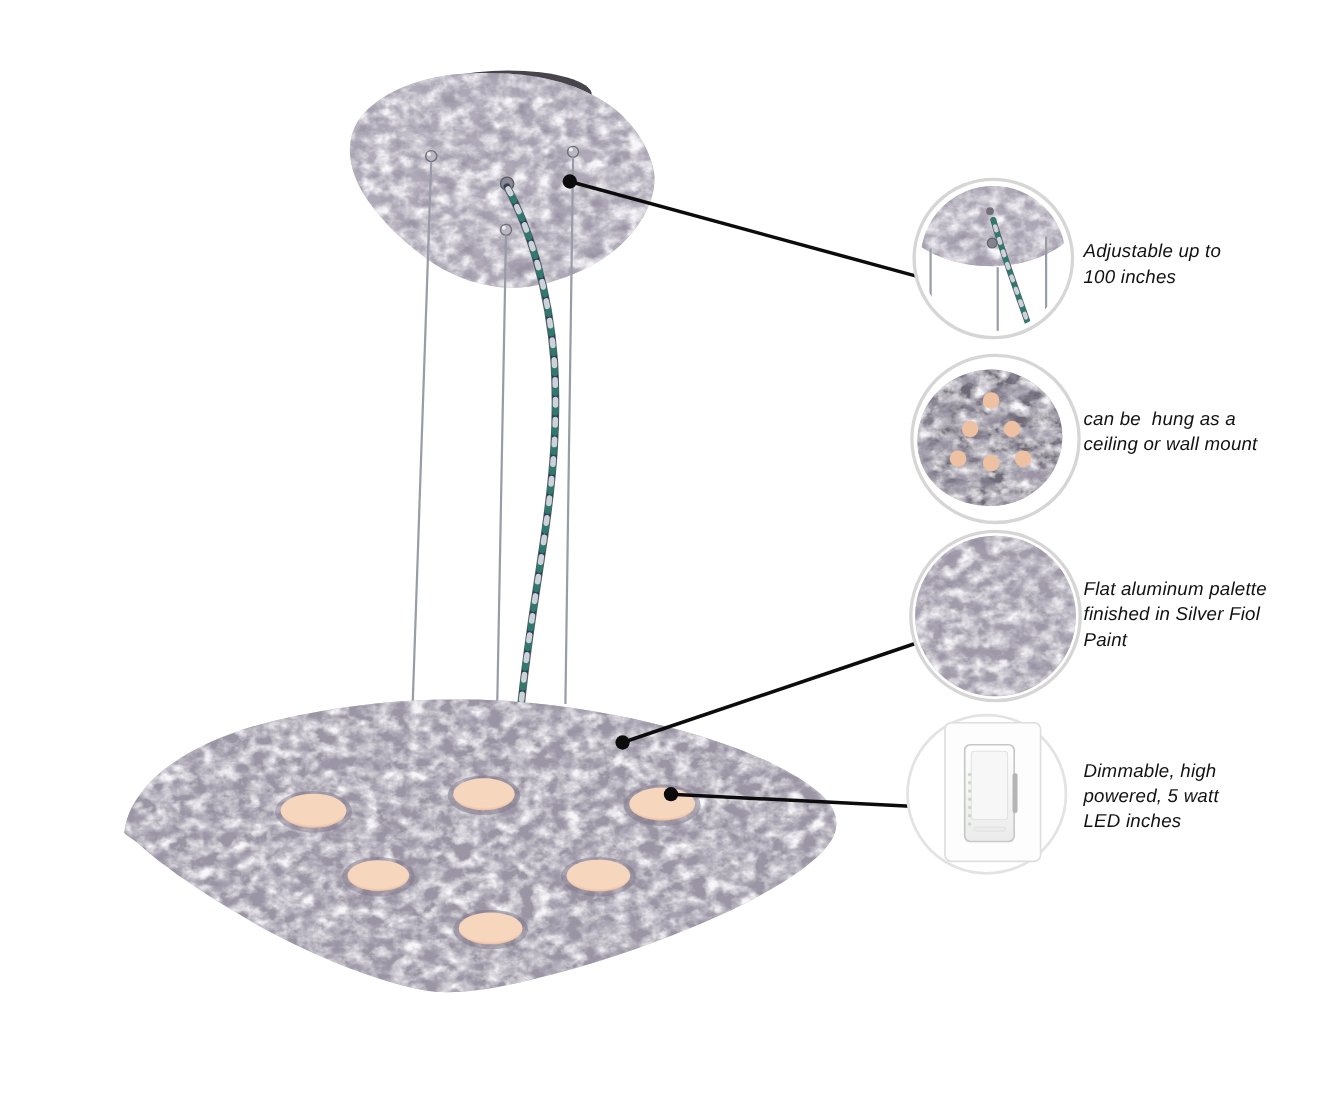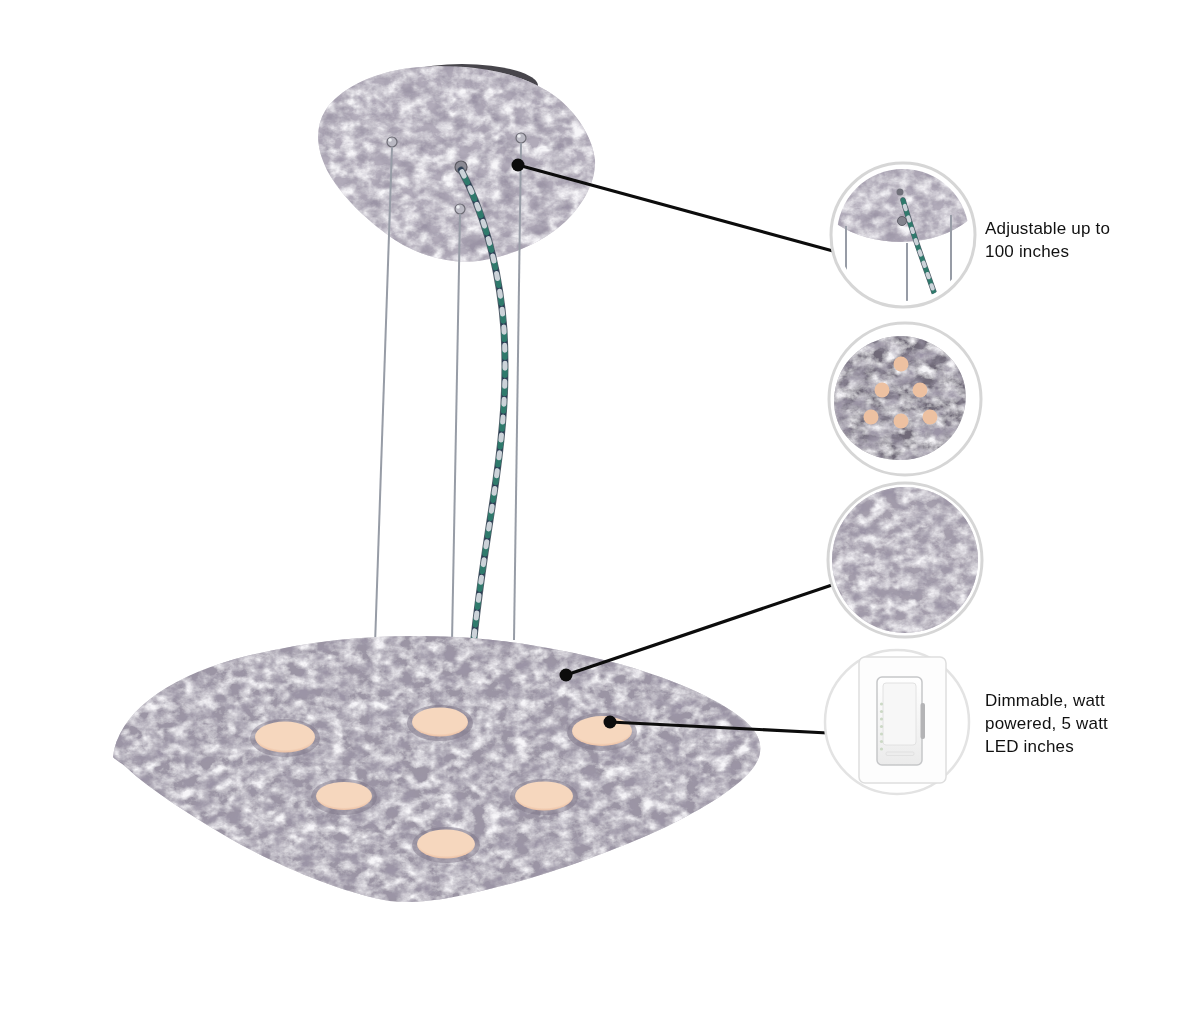--- a/index.html
+++ b/index.html
@@ -5,21 +5,21 @@
   html,body{margin:0;padding:0;background:#fff;}
   .stage{
     position:relative;width:1200px;height:1014px;background:#ffffff;
     font-family:"Liberation Sans", sans-serif;overflow:hidden;
   }
   .art{position:absolute;left:0;top:0;width:1200px;height:1014px;}
   .callout-text{
     position:absolute;left:985px;color:#111;font-size:17px;line-height:23px;
     letter-spacing:0.2px;
   }
-  .callout-text .line{white-space:pre;}
+  .callout-text .line{white-space:pre;font-style:italic;}
 </style>
 </head>
 <body>
 
 <div class="stage">
 
   <svg class="art" viewBox="0 0 1200 1014">
     <defs>
       <filter id="foil" x="-10%" y="-10%" width="120%" height="120%">
         <feTurbulence type="fractalNoise" baseFrequency="0.07 0.09" numOctaves="4" seed="11" result="n1"></feTurbulence>
@@ -195,21 +195,30 @@
         <rect x="886" y="752" width="28" height="3.5" rx="1.5" fill="#ededed" stroke="#d8d8d8" stroke-width="0.6"></rect>
       </g>
     </g>
   </svg>
 
   <div class="callout-text" style="top:217px">
     <div class="line">Adjustable up to</div>
     <div class="line">100 inches</div>
   </div>
 
-
+  <div class="callout-text" style="top:369px">
+    <div class="line">can be  hung as a</div>
+    <div class="line">ceiling or wall mount</div>
+  </div>
+
+  <div class="callout-text" style="top:524px">
+    <div class="line">Flat aluminum palette</div>
+    <div class="line">finished in Silver Fiol</div>
+    <div class="line">Paint</div>
+  </div>
 
   <div class="callout-text" style="top:689px">
-    <div class="line">Dimmable, watt</div>
+    <div class="line">Dimmable, high</div>
     <div class="line">powered, 5 watt</div>
     <div class="line">LED inches</div>
   </div>
 
 </div>
 
 </body></html>

